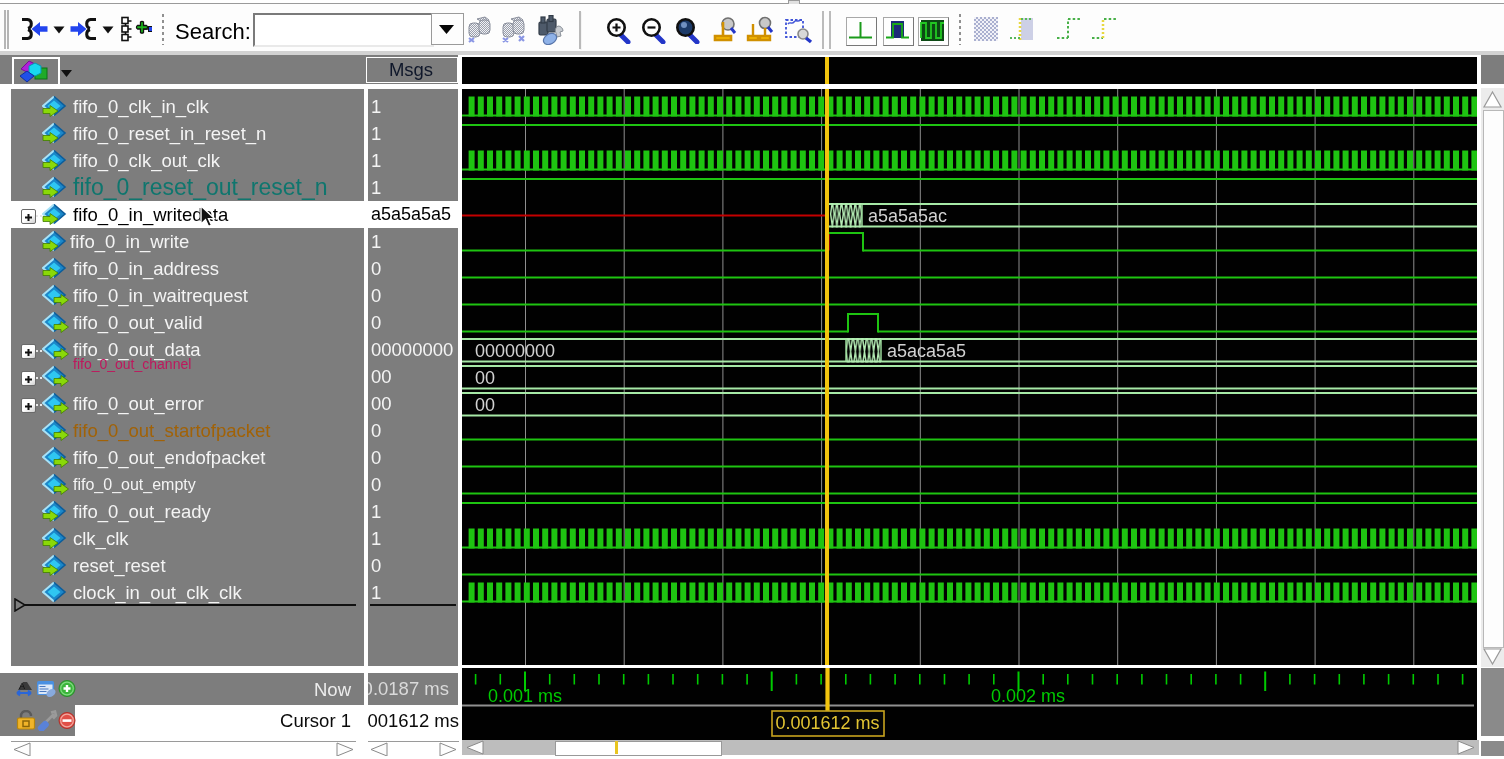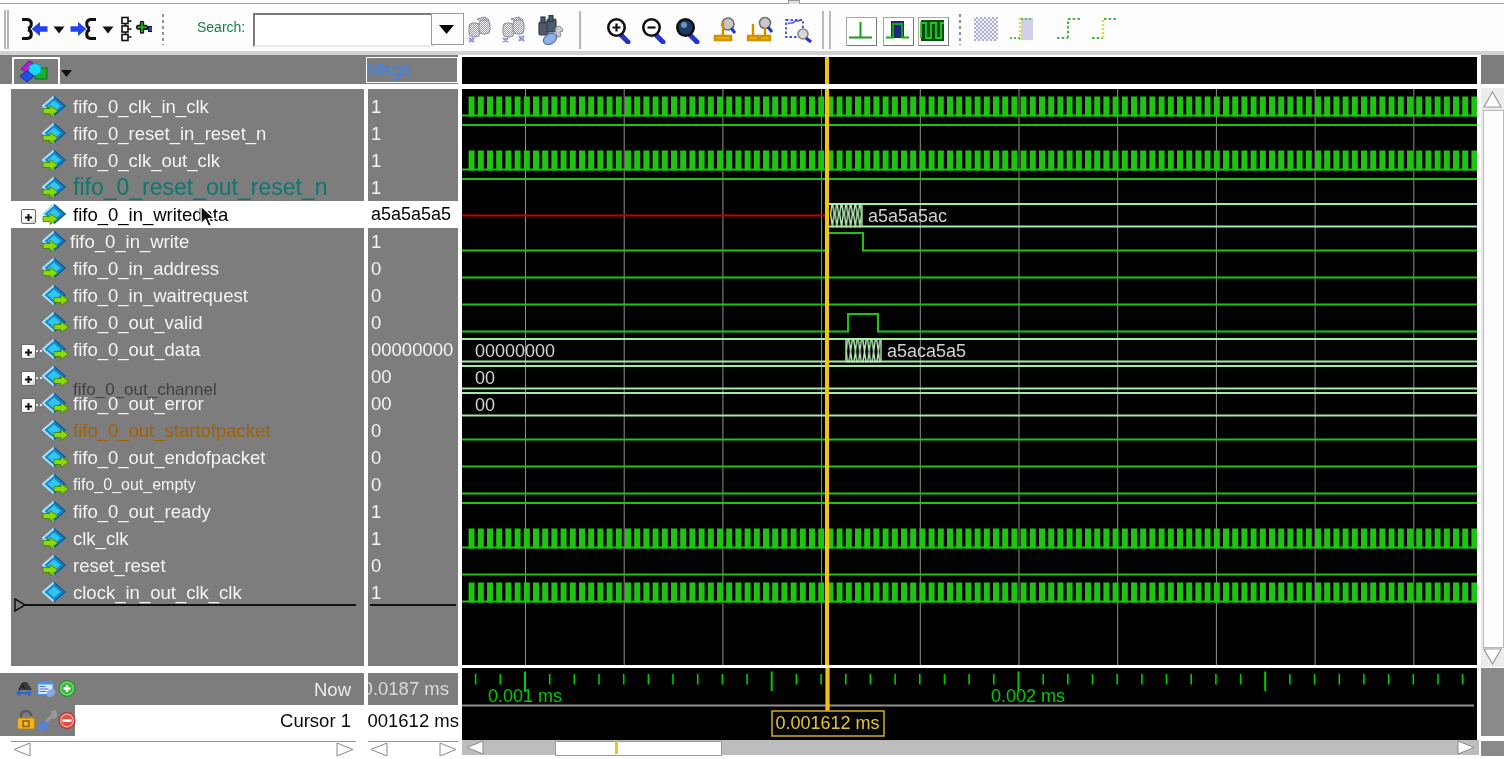--- a/index.html
+++ b/index.html
@@ -28,21 +28,21 @@
   </svg>
 <svg style="position:absolute;left:120px;top:15px" width="32" height="28">
 <path d="M5.5 6v16M5.5 6h6M5.5 14h6M5.5 22h6M24 14h6" stroke="#111" stroke-width="1.6" fill="none"></path>
 <rect x="2" y="2.5" width="6" height="6" fill="#fff" stroke="#111" stroke-width="1.6"></rect>
 <rect x="2" y="11" width="6" height="6" fill="#fff" stroke="#111" stroke-width="1.6"></rect>
 <rect x="2" y="19.5" width="6" height="6" fill="#fff" stroke="#111" stroke-width="1.6"></rect>
 <path d="M17.5 10.5h3v-3.5a2 2 0 0 1 3 0v3.5h3a2 2 0 0 1 0 3.5h-3v3.5a2 2 0 0 1-3 0v-3.5h-3a2 2 0 0 1 0-3.5z" fill="#1cb41c" stroke="#111" stroke-width="1.3"></path>
 <rect x="28.5" y="11.5" width="5" height="5" fill="#2244ee" stroke="#111" stroke-width="1"></rect>
 </svg>
 <div style="position:absolute;left:162px;top:14px;width:2px;height:31px;background:repeating-linear-gradient(#909090 0 3px,transparent 3px 6px)"></div>
-<div style="position:absolute;left:197px;top:19px;font-size:14px;color:#15803d">Search:</div>
+<div style="position:absolute;left:175px;top:19px;font-size:22px;color:#000000">Search:</div>
 <div style="position:absolute;left:253px;top:13px;width:177px;height:30px;background:#fff;border:2px solid;border-color:#7a7a7a #e9e9e9 #e9e9e9 #7a7a7a"></div>
 <div style="position:absolute;left:431px;top:13px;width:31px;height:30px;background:#fdfdfd;border:1px solid #9a9a9a"></div>
 <svg style="position:absolute;left:438px;top:24px" width="17" height="11">
     <polygon points="1,1 16,1 8.5,10" fill="#050505"></polygon>
   </svg>
 <svg style="position:absolute;left:466px;top:15px" width="30" height="29">
 <defs>
       <pattern id="dth0" width="2" height="2" patternUnits="userSpaceOnUse">
         <rect width="2" height="2" fill="#f2f2f4"></rect>
         <rect width="1" height="1" fill="#9aa0ae"></rect>
@@ -149,21 +149,21 @@
 <div style="position:absolute;left:12px;top:57px;width:44px;height:28px;border:2px solid #fff"></div>
 <svg style="position:absolute;left:18px;top:59px" width="34" height="25">
 <path d="M3 10l8-8 8 4-8 8z" fill="#b020d8" stroke="#7a0a9a" stroke-width="1"></path>
 <rect x="17" y="9" width="12" height="11" fill="#1faa28" stroke="#0c7014" stroke-width="1"></rect>
 <polygon points="17,4 23,7 23,14 17,17 11,14 11,7" fill="#18d8f0" stroke="#0898b0" stroke-width="1"></polygon>
 <path d="M9 12l7 5-7 6-7-6z" fill="#2050e8" stroke="#1030a0" stroke-width="1"></path>
   </svg>
 <svg style="position:absolute;left:60px;top:69px" width="13" height="9">
     <polygon points="1,1 12,1 6.5,8" fill="#111"></polygon>
   </svg>
-<div style="position:absolute;left:366px;top:57px;width:92px;height:26px;border:1.5px solid #fff;box-sizing:border-box;font-size:18.5px;color:#3b82f6;text-align:left;line-height:23px;padding-right:2px">Msgs</div>
+<div style="position:absolute;left:366px;top:57px;width:92px;height:26px;border:1.5px solid #fff;box-sizing:border-box;font-size:18.5px;color:#0f172a;text-align:center;line-height:23px;padding-right:2px">Msgs</div>
 
 <div class="abs" style="left:0;top:89px;width:11px;height:577px;background:#fff"></div>
 <div class="abs" style="left:11px;top:86px;width:353px;height:580px;background:#7d7d7d"></div>
 <div class="abs" style="left:368px;top:86px;width:90px;height:580px;background:#7d7d7d"></div>
 <svg style="position:absolute;left:42px;top:96px" width="27" height="22" xmlns="http://www.w3.org/2000/svg">
     <polygon points="12,0.5 23,10 12,19.5 1,10" fill="#1b86c8"></polygon>
     <path d="M12 0.5L1 10l11 9.5" stroke="#a6e2f8" stroke-width="2" fill="none"></path>
     <path d="M12 0.5L23 10l-11 9.5" stroke="#0c5e9c" stroke-width="1.6" fill="none"></path>
     <polygon points="12,4.5 18.5,10 12,15.5 5.5,10" fill="#2fc7f2"></polygon>
     <path d="M1 12.5h7v-3l8 5.5-8 5.5v-3H1z" fill="#8ad908" stroke="#417d00" stroke-width="0.8"></path>
@@ -265,21 +265,21 @@
       <path d="M3 6.5h7M6.5 3v7" stroke="#111" stroke-width="2"></path>
     </svg></div>
 <div style="position:absolute;left:36px;top:377px;width:8px;height:2px;background:repeating-linear-gradient(90deg,#e8e8e8 0 2px,transparent 2px 4px)"></div>
 <svg style="position:absolute;left:42px;top:366px" width="27" height="22" xmlns="http://www.w3.org/2000/svg">
     <polygon points="12,0.5 23,10 12,19.5 1,10" fill="#1b86c8"></polygon>
     <path d="M12 0.5L1 10l11 9.5" stroke="#a6e2f8" stroke-width="2" fill="none"></path>
     <path d="M12 0.5L23 10l-11 9.5" stroke="#0c5e9c" stroke-width="1.6" fill="none"></path>
     <polygon points="12,4.5 18.5,10 12,15.5 5.5,10" fill="#2fc7f2"></polygon>
     <path d="M12 12.5h7v-3l7.5 5.5-7.5 5.5v-3h-7z" fill="#8ad908" stroke="#417d00" stroke-width="0.8"></path>
   </svg>
-<div style="position:absolute;left:73px;top:377px;width:290px;height:27px;line-height:25px;font-size:17px;color:#404040;white-space:nowrap">fifo_0_out_channel</div>
+<div style="position:absolute;left:73px;top:352px;width:290px;height:27px;line-height:25px;font-size:14px;color:#be185d;white-space:nowrap">fifo_0_out_channel</div>
 <div style="position:absolute;left:371px;top:364px;width:88px;height:27px;line-height:25px;font-size:18.5px;color:#f4f4f4;white-space:nowrap">00</div>
 <div style="position:absolute;left:21px;top:398px;width:13px;height:13px;background:linear-gradient(145deg,#ffffff 55%,#cfcfcf);border:1px solid #6a6a6a;border-radius:2px"><svg width="13" height="13">
       <path d="M3 6.5h7M6.5 3v7" stroke="#111" stroke-width="2"></path>
     </svg></div>
 <div style="position:absolute;left:36px;top:404px;width:8px;height:2px;background:repeating-linear-gradient(90deg,#e8e8e8 0 2px,transparent 2px 4px)"></div>
 <svg style="position:absolute;left:42px;top:393px" width="27" height="22" xmlns="http://www.w3.org/2000/svg">
     <polygon points="12,0.5 23,10 12,19.5 1,10" fill="#1b86c8"></polygon>
     <path d="M12 0.5L1 10l11 9.5" stroke="#a6e2f8" stroke-width="2" fill="none"></path>
     <path d="M12 0.5L23 10l-11 9.5" stroke="#0c5e9c" stroke-width="1.6" fill="none"></path>
     <polygon points="12,4.5 18.5,10 12,15.5 5.5,10" fill="#2fc7f2"></polygon>

